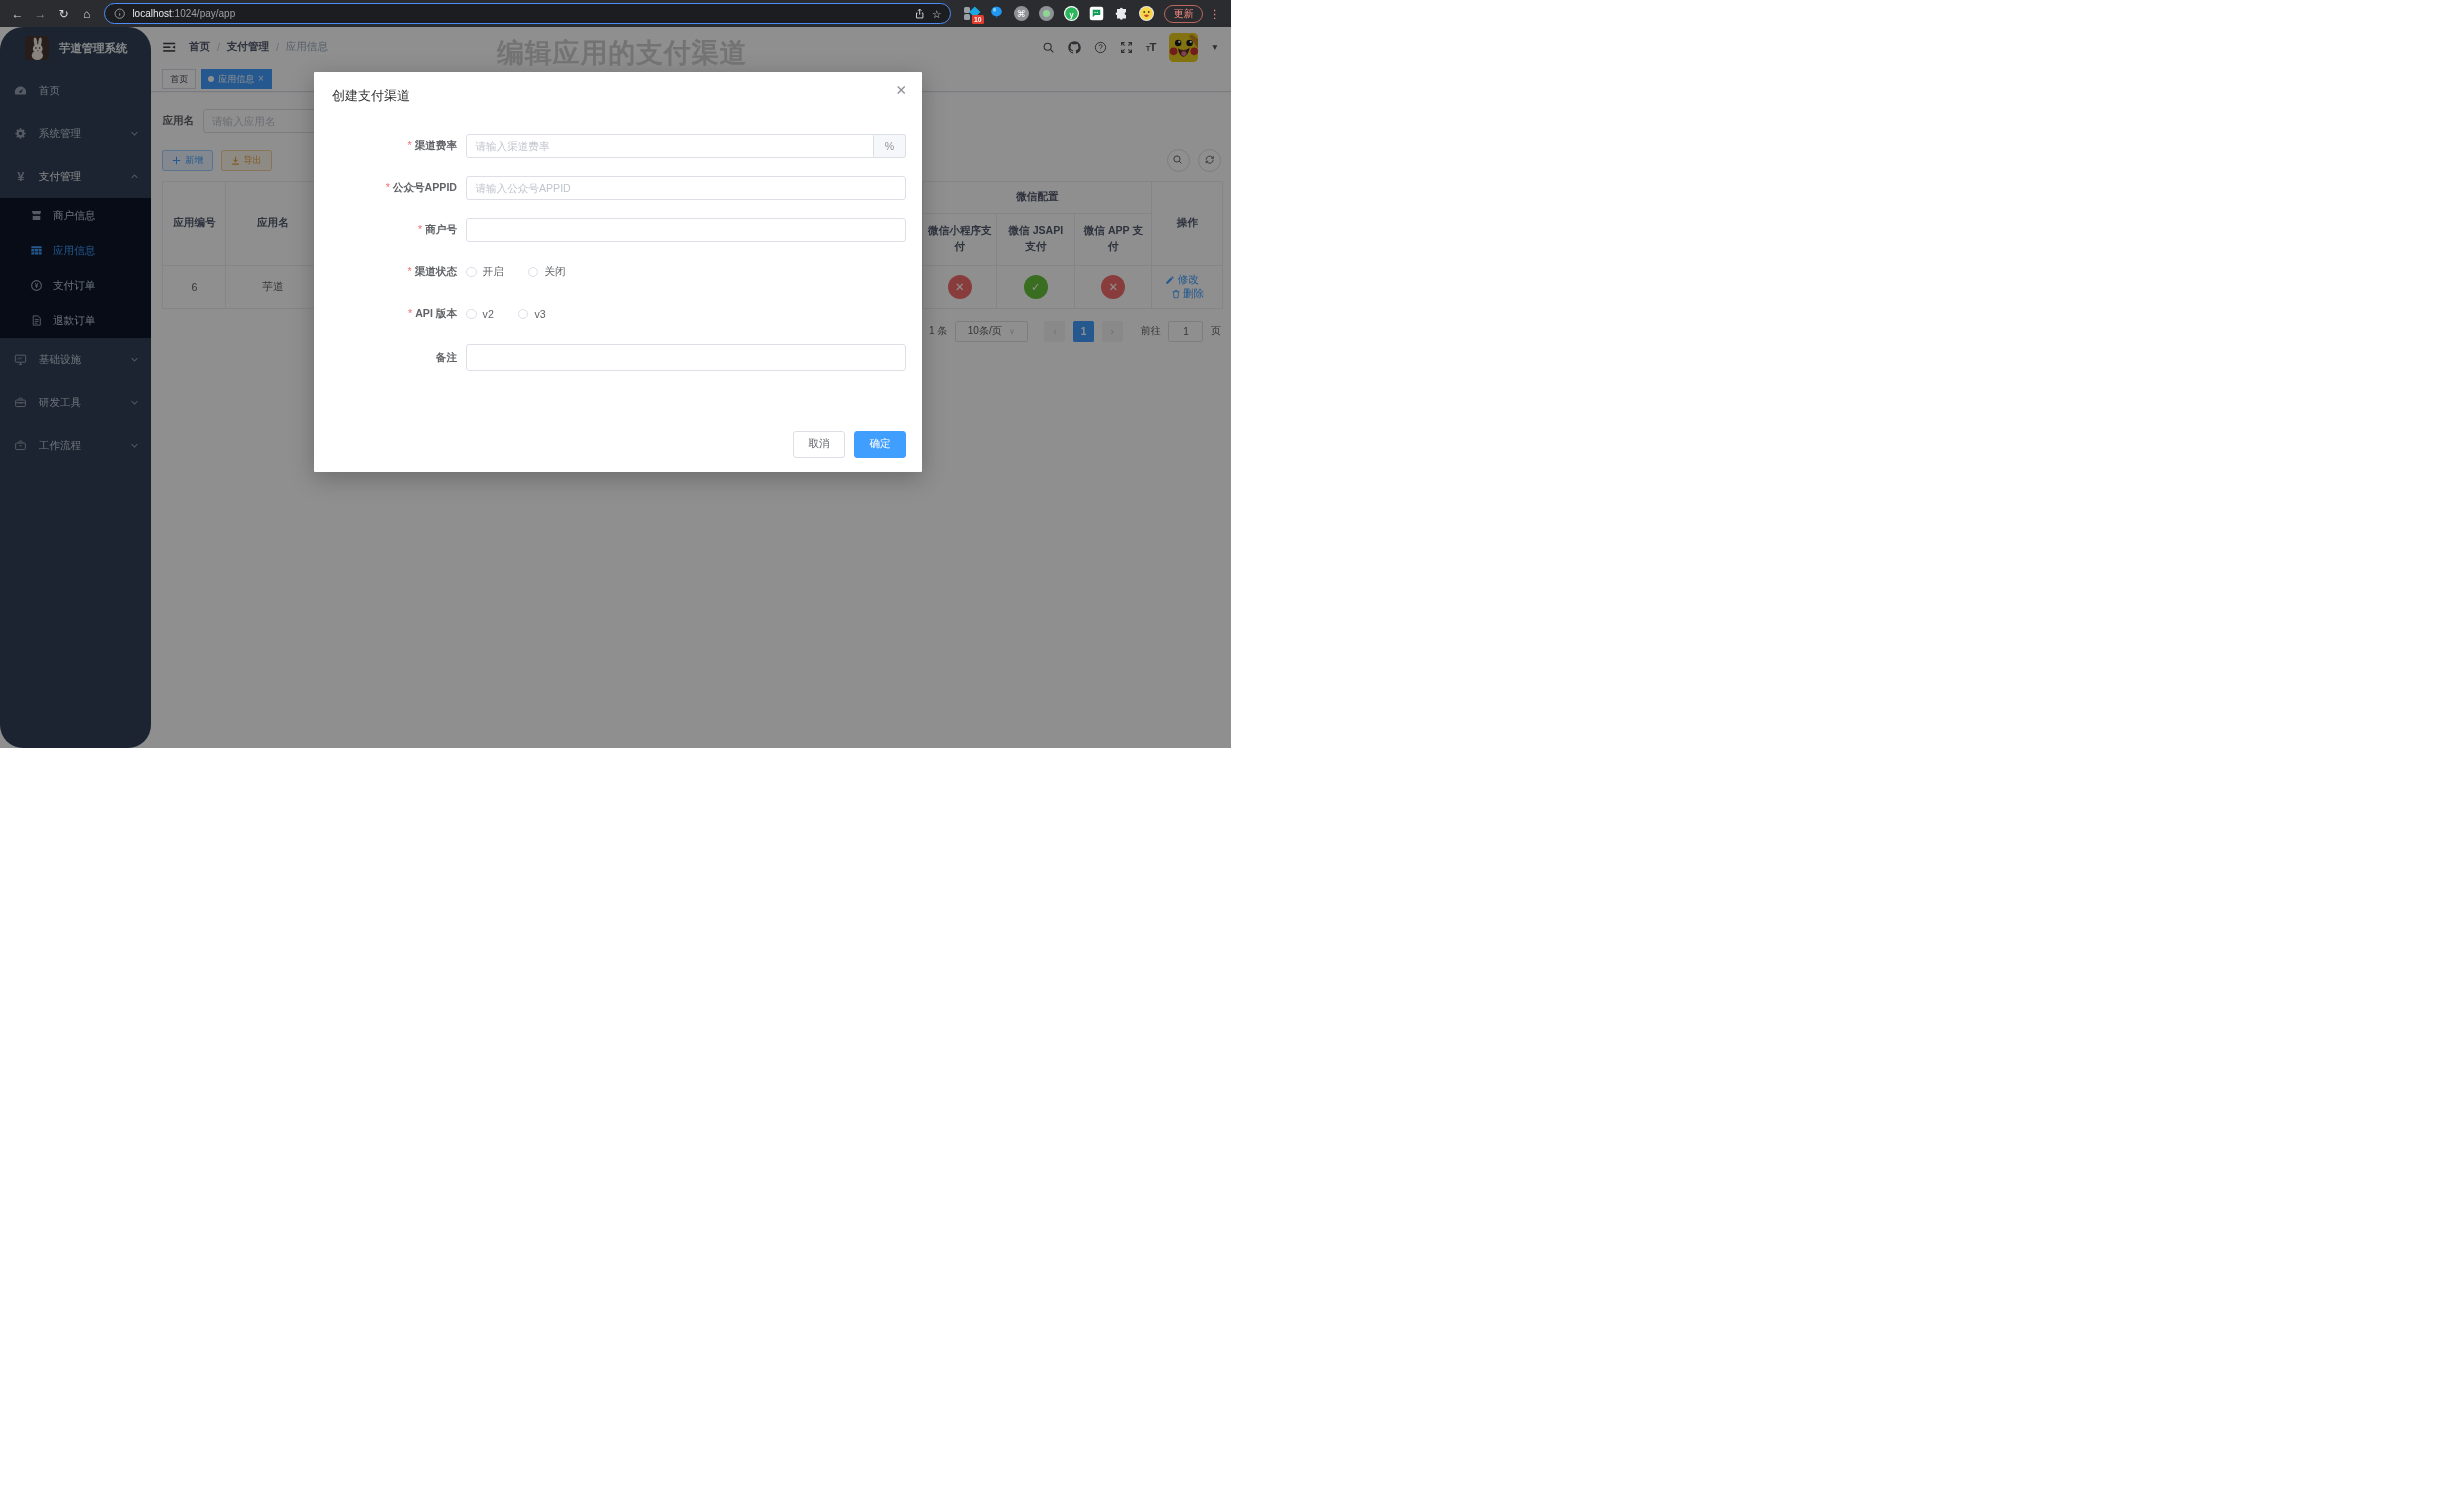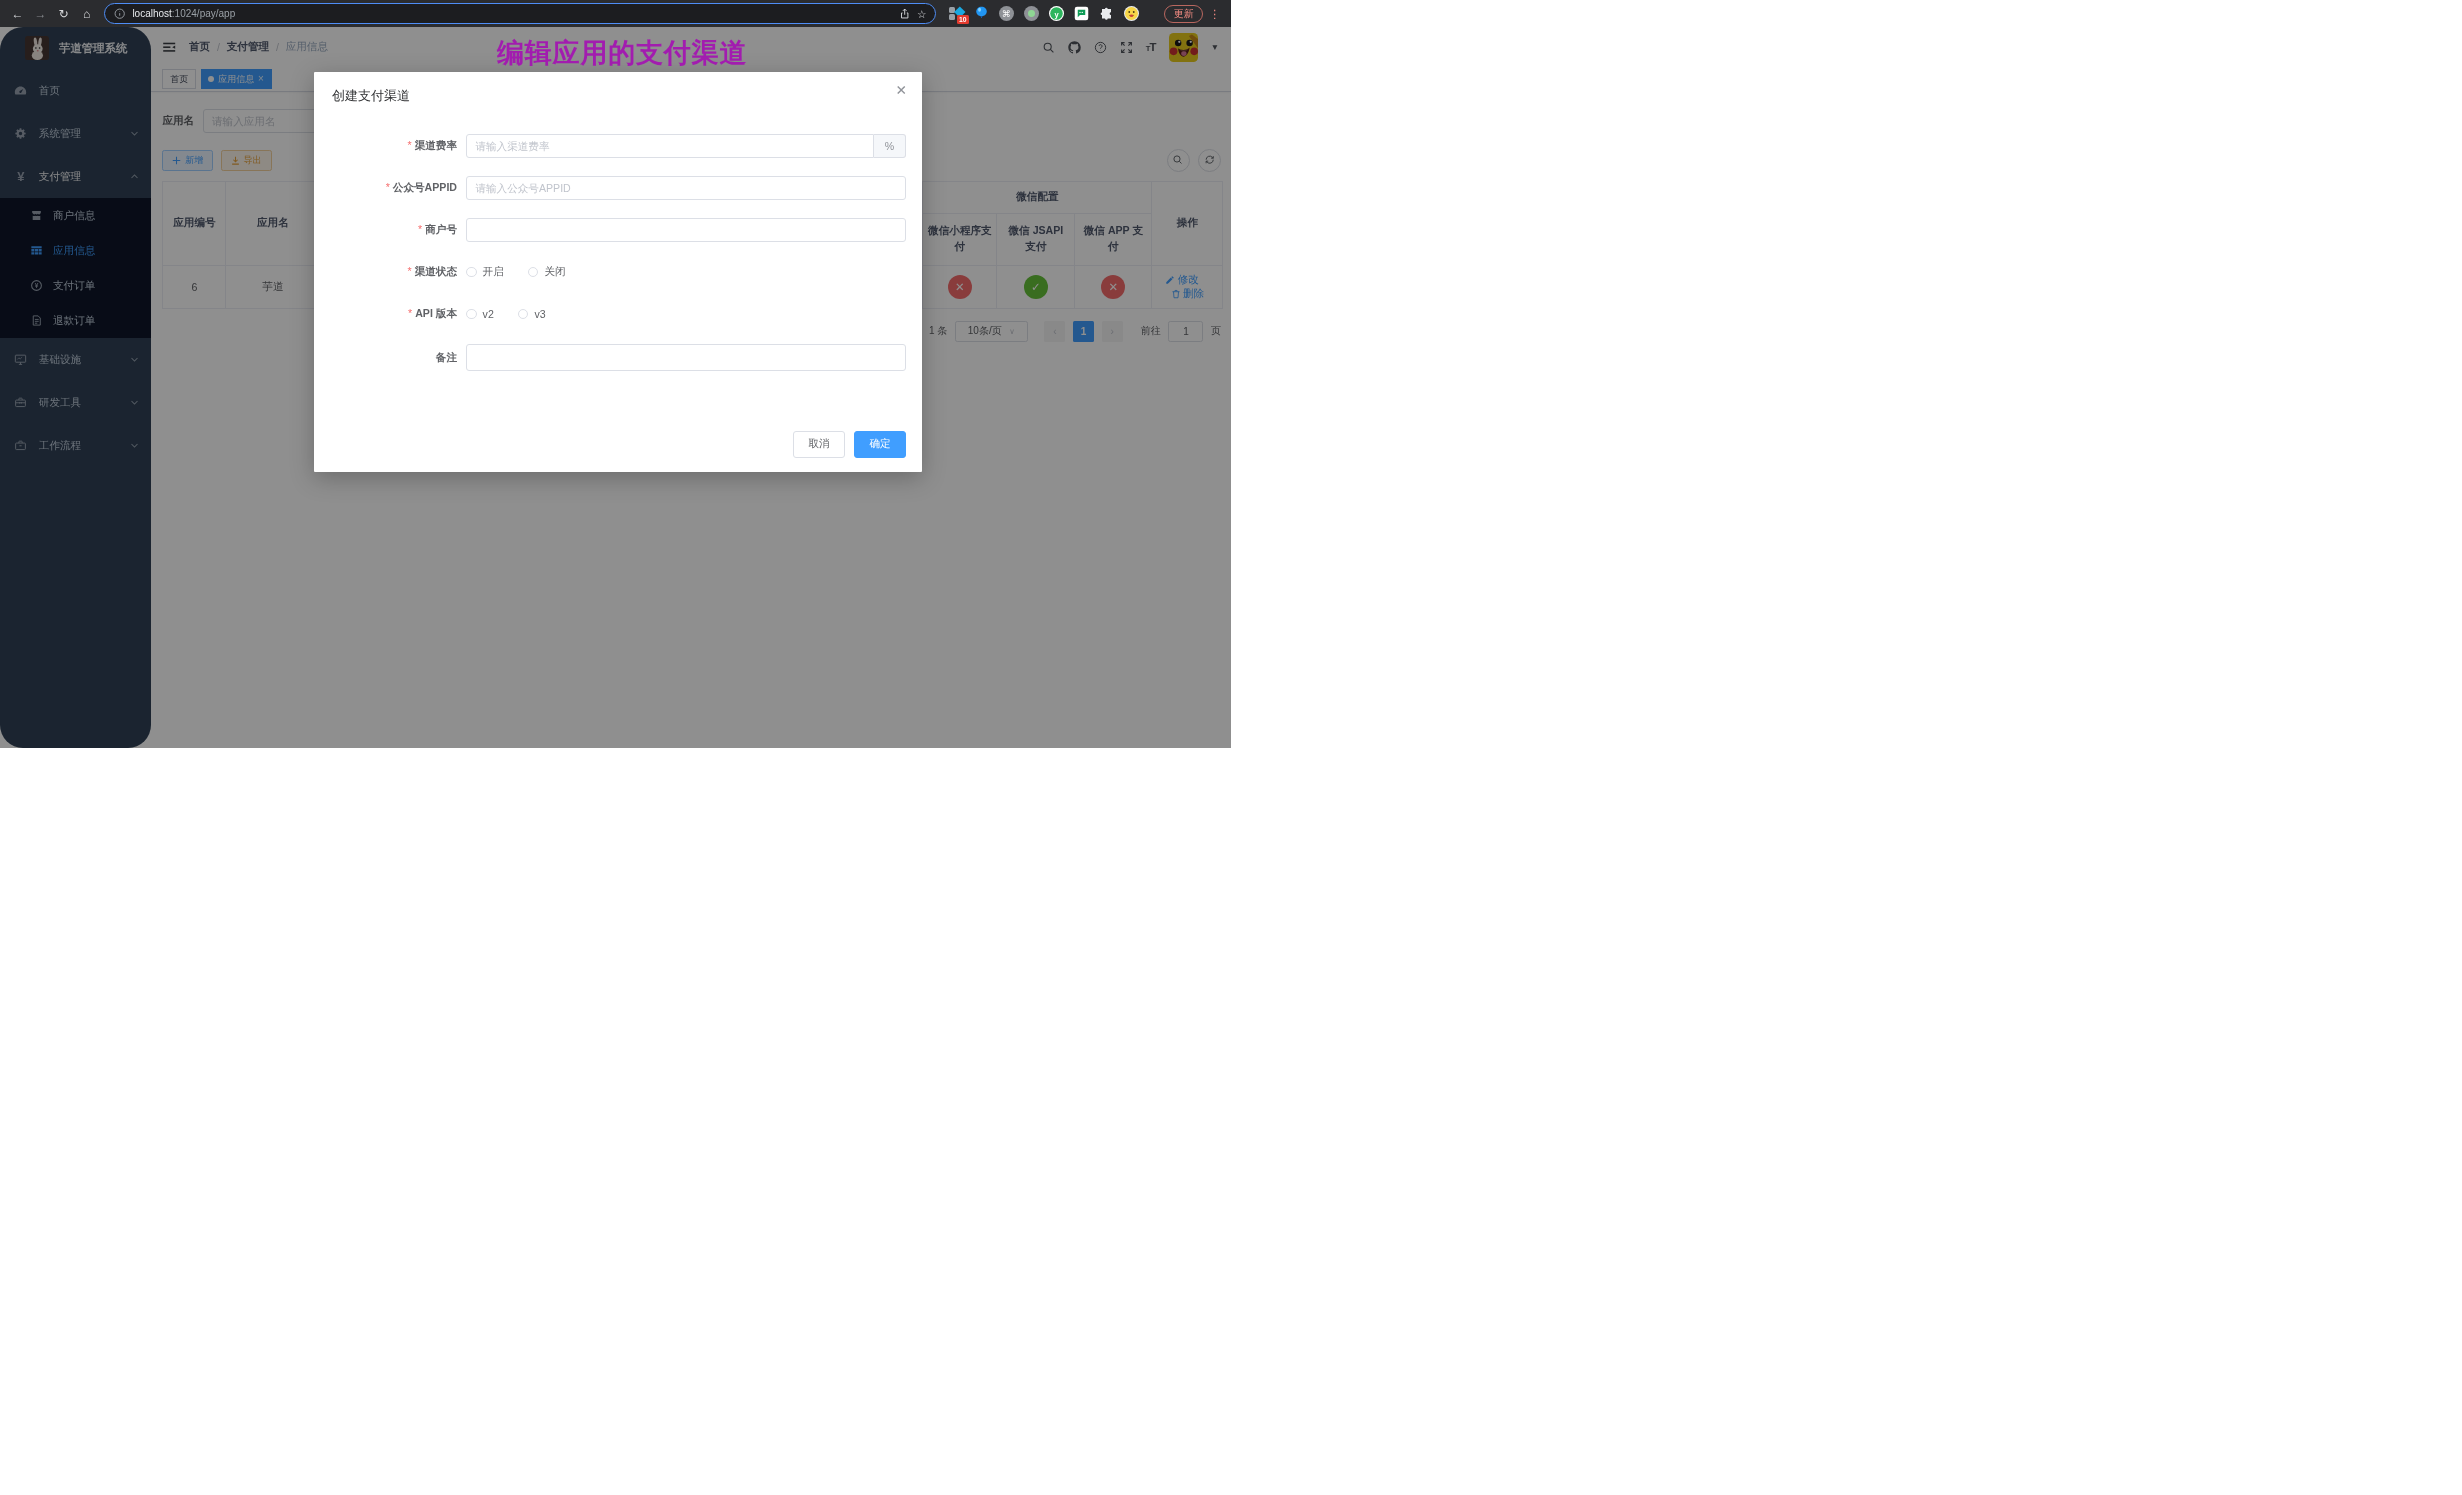--- a/index.html
+++ b/index.html
@@ -19,21 +19,21 @@
   .url-text .dim2 { color:#9aa0a6; }
   .pill-ic { color:#d9dbde; font-size:10.6px; flex:none; }
   .ext-area { display:flex; align-items:center; gap:10px; padding:0 4.6px; flex:none; }
   .ext { width:15px; height:15px; position:relative; flex:none; }
   .ext-badge { position:absolute; right:-5.3px; bottom:-3px; background:#e33b2e; color:#fff; font-size:6.8px;
     padding:0.8px 2.3px; border-radius:1.5px; font-weight:bold; }
   .ext-sq { position:absolute; width:6px; height:6px; background:#9aa0a6; border-radius:1.5px; }
   .ext-diamond { position:absolute; width:7.6px; height:7.6px; background:#1ba8e0; transform:rotate(45deg); top:1.5px; right:0; }
   .ext-circle { width:15px; height:15px; border-radius:50%; background:#8e9196; display:flex; align-items:center; justify-content:center; }
   .update-btn { color:#f28b82; border:0.8px solid #b9675f; border-radius:10px; height:18px; padding:0 8.4px;
-    font-size:10px; display:flex; align-items:center; margin-left:18px; flex:none; }
+    font-size:10px; display:flex; align-items:center; margin-left:3px; flex:none; }
   .kebab { color:#f28b82; font-size:11.4px; padding:0 3px; flex:none; }
 
   
   .app { position:absolute; top:27px; left:0; right:0; bottom:0; display:flex; }
 
   .sidebar { width:151px; background:#304156; color:#bfcbd9; flex:none; display:flex; flex-direction:column;border-radius:23px; }
   .logo-row { height:42px; display:flex; align-items:center; padding-left:25px; gap:10px; flex:none; }
   .logo-img { width:24px; height:24px; border-radius:2.3px; flex:none; }
   .logo-title { color:#f0f2f5; font-weight:bold; font-size:11.4px; white-space:nowrap; }
   .menu-item { height:43px; display:flex; align-items:center; padding:0 12px 0 14.4px; font-size:10.6px; gap:11.4px; cursor:pointer; }
@@ -124,21 +124,21 @@
   .ig-append { width:32px; height:24px; background:#f5f7fa; border:0.8px solid #dcdfe6; border-left:none;
     border-radius:0 3px 3px 0; color:#909399; display:flex; align-items:center; justify-content:center; font-size:10.6px; flex:none; }
   .radio { display:inline-flex; align-items:center; gap:6px; margin-right:24px; font-size:10.6px; color:#606266; cursor:pointer; }
   .rcircle { width:10.6px; height:10.6px; border:0.8px solid #dcdfe6; border-radius:50%; background:#fff; flex:none; }
   .mfooter { position:absolute; right:16px; bottom:14.4px; display:flex; gap:9px; }
   .mbtn { height:27px; padding:0 14.4px; border-radius:3px; font-size:10.6px; display:flex; align-items:center; cursor:pointer; }
   .mbtn-cancel { border:0.8px solid #dcdfe6; color:#606266; background:#fff; }
   .mbtn-confirm { background:#409eff; color:#fff; border:0.8px solid #409eff; }
 
   .annotation { position:absolute; left:497px; top:35px; z-index:60; font-size:27px; font-weight:900;
-    color:#a21caf; letter-spacing:0.8px; white-space:nowrap; }
+    color:#737373; letter-spacing:0.8px; white-space:nowrap; }
 </style>
 </head>
 <body>
 
 <div class="screen">
 
   <div class="browser-bar">
     <div class="nav-btn">←</div>
     <div class="nav-btn dim">→</div>
     <div class="nav-btn">↻</div>

